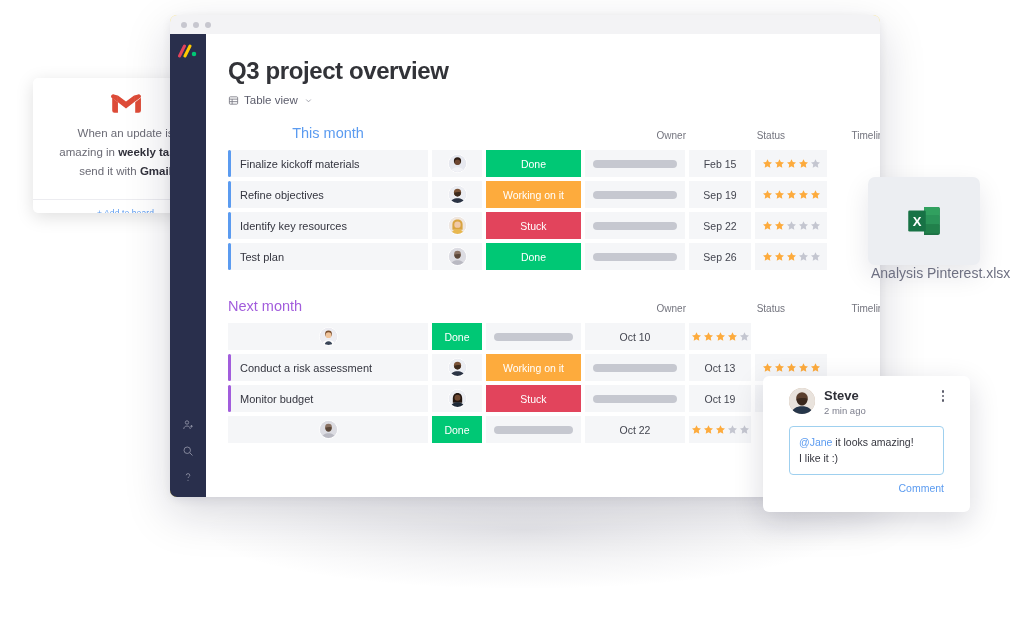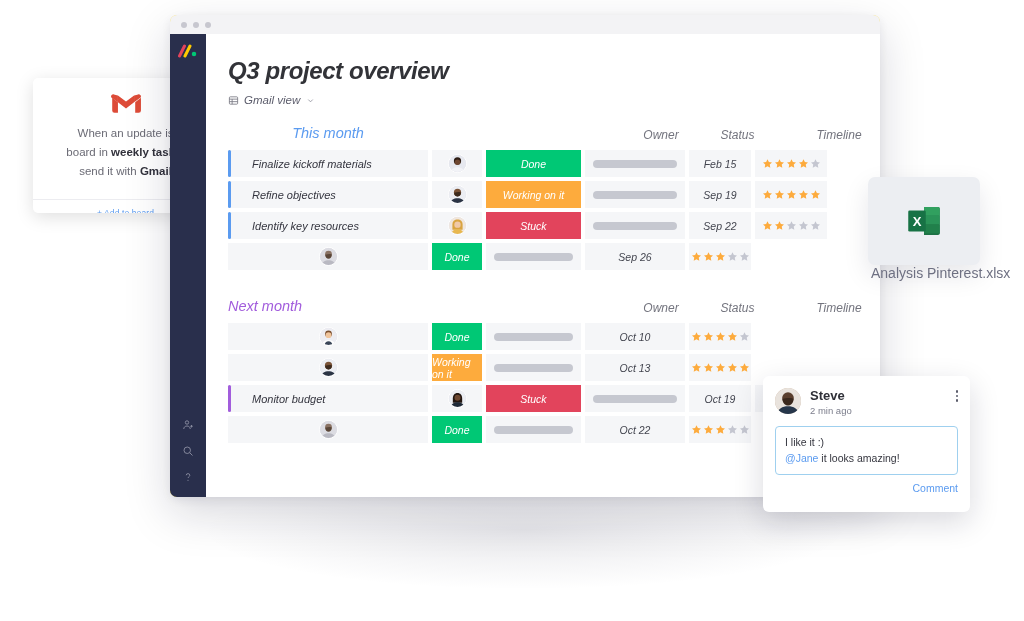--- a/index.html
+++ b/index.html
@@ -30,21 +30,21 @@
   #gmail-card .gadd{
     font-size:8.5px; color:#5b9bf0; text-align:center; padding:8px 0 0;
     letter-spacing:.1px;
   }
 
   
   #app-window{
     position:absolute; left:170px; top:15px; width:710px; height:482px;
     background:#fde047; border-radius:7px;
     box-shadow:0 16px 46px rgba(20,20,50,.17), 0 3px 10px rgba(20,20,50,.07);
-    z-index:5; overflow:hidden;font-style:italic;
+    z-index:5; overflow:hidden;
   }
   #titlebar{
     height:19px; background:#f3f3f5; display:flex; align-items:center;
     padding-left:11px; gap:6px;
   }
   .tdot{ width:6px; height:6px; border-radius:50%; background:#c7c7cf; }
 
   #app-body{ display:flex; height:463px; }
 
   
@@ -89,29 +89,29 @@
     align-items:center;
   }
   .head-row{ height:22px; margin-top:-17px; padding-left:204px; }
   .head-row.hr{
     display:grid;
     grid-template-columns: 200px 50px 95px 100px 62px 72px 22px;
     column-gap:4px;
     margin-top:-18px;
   }
   .col-head{
-    font-size:12px; color:#73747e; text-align:center; font-weight:400;
+    font-size:10px; color:#73747e; text-align:right; font-weight:400;
   }
   .col-head.first{ visibility:hidden; }
 
   .task-row{ margin-top:4px; height:27px; }
   .cell{ height:27px; display:flex; align-items:center; justify-content:center;
          background:#f5f6f8; font-size:10.5px; color:#43454f; }
   .cell.name{
-    justify-content:flex-start; padding-left:24px; position:relative;
+    justify-content:flex-start; padding-left:12px; position:relative;
     font-size:11px; color:#34353f;
   }
   .cell.name .bar{
     position:absolute; left:0; top:0; bottom:0; width:3px; border-radius:2px;
   }
   .bar.blue{ background:#5b9bf0; }
   .bar.purple{ background:#a25ddc; }
 
   .cell.owner{ background:#f5f6f8; }
   .avatar{
@@ -151,21 +151,21 @@
   }
   #excel-label .lab-av{ width:13px; height:13px; border-radius:50%; overflow:hidden; background:#e4cbb5; display:block; }
   #excel-label .lab-av svg{ width:100%; height:100%; display:block; }
   #excel-label .lab-txt{ font-size:14px; color:#6e7082; white-space:nowrap; }
 
   
   #comment-card{
     position:absolute; left:763px; top:376px; width:207px; height:136px;
     background:#fff; border-radius:6px; z-index:8;
     box-shadow:0 10px 30px rgba(20,20,50,.16);
-    padding:12px 12px 10px;
+    padding:12px 26px 10px;
   }
   #comment-card .chead{ display:flex; align-items:flex-start; gap:9px; position:relative; }
   #comment-card .cav{ width:26px; height:26px; border-radius:50%; overflow:hidden; background:#cbb39d; flex:0 0 26px; }
   #comment-card .cav svg{ width:100%; height:100%; display:block; }
   #comment-card .cname{ font-size:13px; font-weight:700; color:#2f3038; line-height:15px; }
   #comment-card .ctime{ font-size:9.5px; color:#7c7e8c; margin-top:2px; }
   #comment-card .ckebab{ position:absolute; right:0; top:2px; display:flex; flex-direction:column; gap:2px; align-items:center; cursor:pointer; }
   #comment-card .ckebab i{ width:2.5px; height:2.5px; border-radius:50%; background:#5b5c6b; display:block; }
   #comment-card .cbox{
     margin-top:10px; border:1px solid #9fd0ef; border-radius:4px;
@@ -189,21 +189,21 @@
     <svg class="gmail-icon" viewBox="0 0 52 40">
       <path d="M4 36h8V18L2 10v22a4 4 0 004 4z" fill="#dd4b38"></path>
       <path d="M40 36h8a4 4 0 004-4V10l-10 8v18z" fill="#dd4b38"></path>
       <path d="M40 6v12l12-9v-1a4 4 0 00-6.4-3.2L40 6z" fill="#dd4b38"></path>
       <path d="M12 18V6L6.4 4.8A4 4 0 000 8v1l12 9z" fill="#dd4b38"></path>
       <path d="M12 6l14 10.5L40 6v12L26 28.5 12 18V6z" fill="#dd4b38"></path>
       <path d="M12 6l14 10.5L40 6v12L26 28.5 12 18V6z" fill="#ffffff" opacity="0"></path>
     </svg>
     <div class="gtext">
       <div>When an update is</div>
-      <div><span>board in </span><b>weekly tasks</b><span>,</span></div>
+      <div><span>amazing in </span><b>weekly tasks</b><span>,</span></div>
       <div><span>send it with </span><b>Gmail</b></div>
     </div>
   </div>
   <div class="gdiv"></div>
   <div class="gadd">+ Add to board</div>
 </div>
 
 <div id="ground-shadow"></div>
 
 <div id="app-window">
@@ -241,21 +241,21 @@
 
     <div id="content">
 
       <div id="page-title">Q3 project overview</div>
 
       <div id="view-switch">
         <svg class="tbl" viewBox="0 0 24 24" fill="none" stroke="#74757f" stroke-width="1.8">
           <rect x="3" y="4" width="18" height="16" rx="2"></rect>
             <path d="M3 9h18M3 14.5h18M9 9v11"></path>
         </svg>
-        <span>Gmail view</span>
+        <span>Table view</span>
         <svg class="chev" viewBox="0 0 24 24" fill="none" stroke="#8e8f9b" stroke-width="2.2">
           <path d="M6 9.5l6 6 6-6"></path>
         </svg>
       </div>
 
       <div id="groups">
           <div class="group">
             <div class="grid-row">
               <div class="grp-title blue">This month</div>
             </div>
@@ -367,20 +367,21 @@
                 <svg class="star" viewBox="0 0 24 24">
                   <path d="M12 2.5l3 6.2 6.8.9-4.9 4.7 1.2 6.7L12 17.8 5.9 21l1.2-6.7L2.2 9.6l6.8-.9z" fill="#c4c6d0"></path>
                 </svg>
                 <svg class="star" viewBox="0 0 24 24">
                   <path d="M12 2.5l3 6.2 6.8.9-4.9 4.7 1.2 6.7L12 17.8 5.9 21l1.2-6.7L2.2 9.6l6.8-.9z" fill="#c4c6d0"></path>
                 </svg>
               </div>
               <div class="cell spacer"></div>
             </div>
             <div class="grid-row task-row">
+              <div class="cell name"><span class="bar blue"></span>Test plan</div>
               <div class="cell owner">
                 <span class="avatar">
                   <svg viewBox="0 0 40 40">
                     <rect width="40" height="40" fill="#dcdce2"></rect>
                     <circle cx="20" cy="14.5" r="8" fill="#8a7263"></circle>
                     <path d="M12.5 16c0 6 3.2 9.5 7.5 9.5s7.5-3.5 7.5-9.5c0-1.5-6.5-3-15 0z" fill="#5a4638"></path>
                     <path d="M5 40c0-7 6.5-11 15-11s15 4 15 11z" fill="#b9b9c2"></path>
                   </svg>
                 </span>
               </div>
@@ -449,20 +450,21 @@
                 <svg class="star" viewBox="0 0 24 24">
                   <path d="M12 2.5l3 6.2 6.8.9-4.9 4.7 1.2 6.7L12 17.8 5.9 21l1.2-6.7L2.2 9.6l6.8-.9z" fill="#fdab3d"></path>
                 </svg>
                 <svg class="star" viewBox="0 0 24 24">
                   <path d="M12 2.5l3 6.2 6.8.9-4.9 4.7 1.2 6.7L12 17.8 5.9 21l1.2-6.7L2.2 9.6l6.8-.9z" fill="#c4c6d0"></path>
                 </svg>
               </div>
               <div class="cell spacer"></div>
             </div>
             <div class="grid-row task-row">
+              <div class="cell name"><span class="bar purple"></span>Conduct a risk assessment</div>
               <div class="cell owner">
                 <span class="avatar">
                   <svg viewBox="0 0 40 40">
                     <rect width="40" height="40" fill="#eceef3"></rect>
                     <circle cx="20" cy="15" r="8.5" fill="#7a5337"></circle>
                     <path d="M12 16c0 6 3.5 9 8 9s8-3 8-9c0-1.5-7-3-16 0z" fill="#3c2a1d"></path>
                     <path d="M4 40c0-7 7-11 16-11s16 4 16 11z" fill="#2b3444"></path>
                   </svg>
                 </span>
               </div>
@@ -603,17 +605,17 @@
       <div class="cname">Steve</div>
       <div class="ctime">2 min ago</div>
     </span>
     <span class="ckebab">
       <i></i>
       <i></i>
       <i></i>
     </span>
   </div>
   <div class="cbox">
+    <div><span class="mention">@Jane</span><span> it looks amazing!</span></div>
     <div>I like it :)</div>
-    <div><span class="mention">@Jane</span><span> it looks amazing!</span></div>
   </div>
   <div class="cbtn">Comment</div>
 </div>
 
 </body></html>

